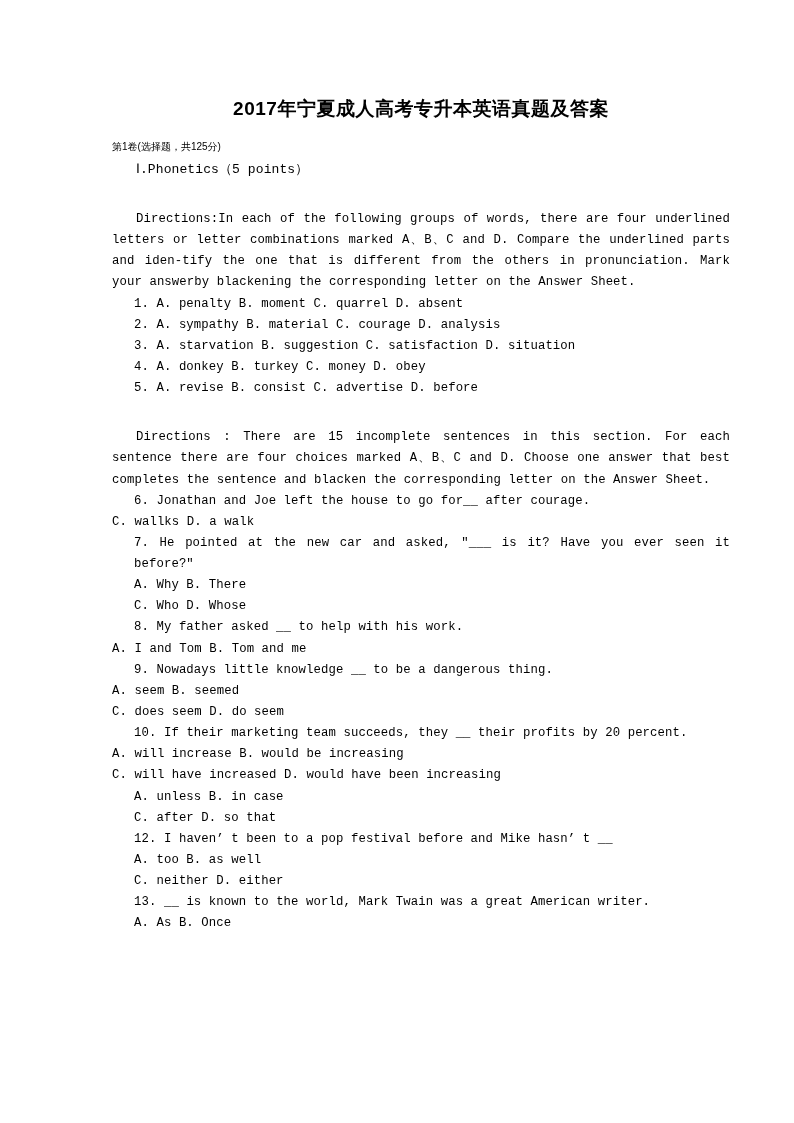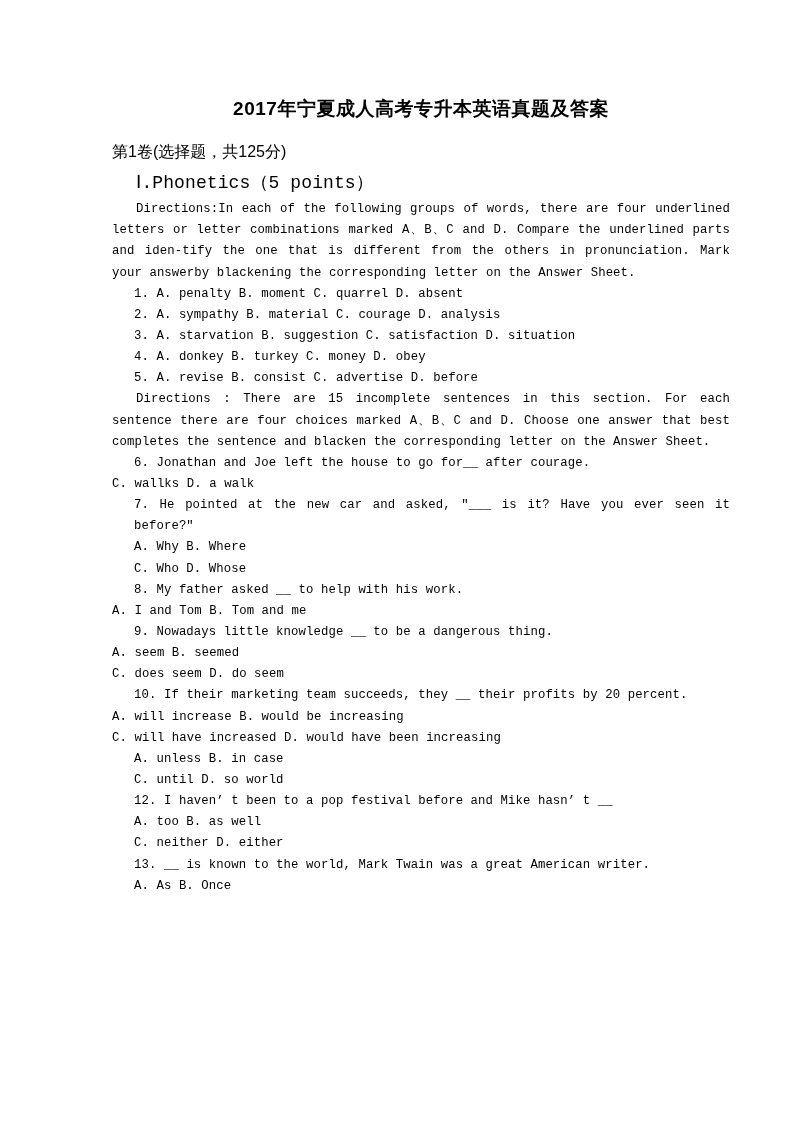--- a/index.html
+++ b/index.html
@@ -24,40 +24,40 @@
     font-family: "Liberation Sans", sans-serif;
     font-size: 19px;
     font-weight: 700;
     text-align: center;
     letter-spacing: 0.5px;
     margin: 0 0 16px 0;
     line-height: 1.4;
   }
   .cn-line {
     font-family: "Liberation Sans", sans-serif;
-    font-size: 16px;
+    font-size: 10px;
     line-height: 1.6;
     margin: 0 0 4px 0;
   }
   .mono {
     font-family: "Liberation Mono", monospace;
     font-size: 12.3px;
     line-height: 1.72;
     margin: 0;
     letter-spacing: 0.1px;
   }
-  .indent1 { text-indent: 24px; }
+  .indent1 { text-indent: 24px; margin-top: 28px; }
   .indent-item { padding-left: 22px; }
   .just {
     text-align: justify;
     text-align-last: left;
   }
   .section-head {
     font-family: "Liberation Mono", monospace;
-    font-size: 18px;
+    font-size: 13px;
     line-height: 1.72;
     margin: 0;
     padding-left: 24px;
     letter-spacing: 0.1px;
   }
 </style>
 </head>
 <body>
 
 <div class="page">
@@ -95,21 +95,21 @@
   <p class="mono indent-item">
     <span>6.</span>
     <span>Jonathan and Joe left the house to go for__ after courage.</span>
   </p>
   <p class="mono">C. wallks D. a walk</p>
 
   <p class="mono just indent-item">
     <span>7.</span>
     <span>He pointed at the new car and asked, ″___ is it? Have you ever seen it before?″</span>
   </p>
-  <p class="mono indent-item">A. Why B. Where</p>
+  <p class="mono indent-item">A. Why B. There</p>
   <p class="mono indent-item">C. Who D. Whose</p>
 
   <p class="mono indent-item">
     <span>8.</span>
     <span>My father asked __ to help with his work.</span>
   </p>
   <p class="mono">A. I and Tom B. Tom and me</p>
 
   <p class="mono indent-item">
     <span>9.</span>
@@ -119,21 +119,21 @@
   <p class="mono">C. does seem D. do seem</p>
 
   <p class="mono indent-item">
     <span>10.</span>
     <span>If their marketing team succeeds, they __ their profits by 20 percent.</span>
   </p>
   <p class="mono">A. will increase B. would be increasing</p>
   <p class="mono">C. will have increased D. would have been increasing</p>
 
   <p class="mono indent-item">A. unless B. in case</p>
-  <p class="mono indent-item">C. until D. so world</p>
+  <p class="mono indent-item">C. after D. so that</p>
 
   <p class="mono indent-item">
     <span>12.</span>
     <span>I haven’ t been to a pop festival before and Mike hasn’ t __</span>
   </p>
   <p class="mono indent-item">A. too B. as well</p>
   <p class="mono indent-item">C. neither D. either</p>
 
   <p class="mono indent-item">
     <span>13.</span>

